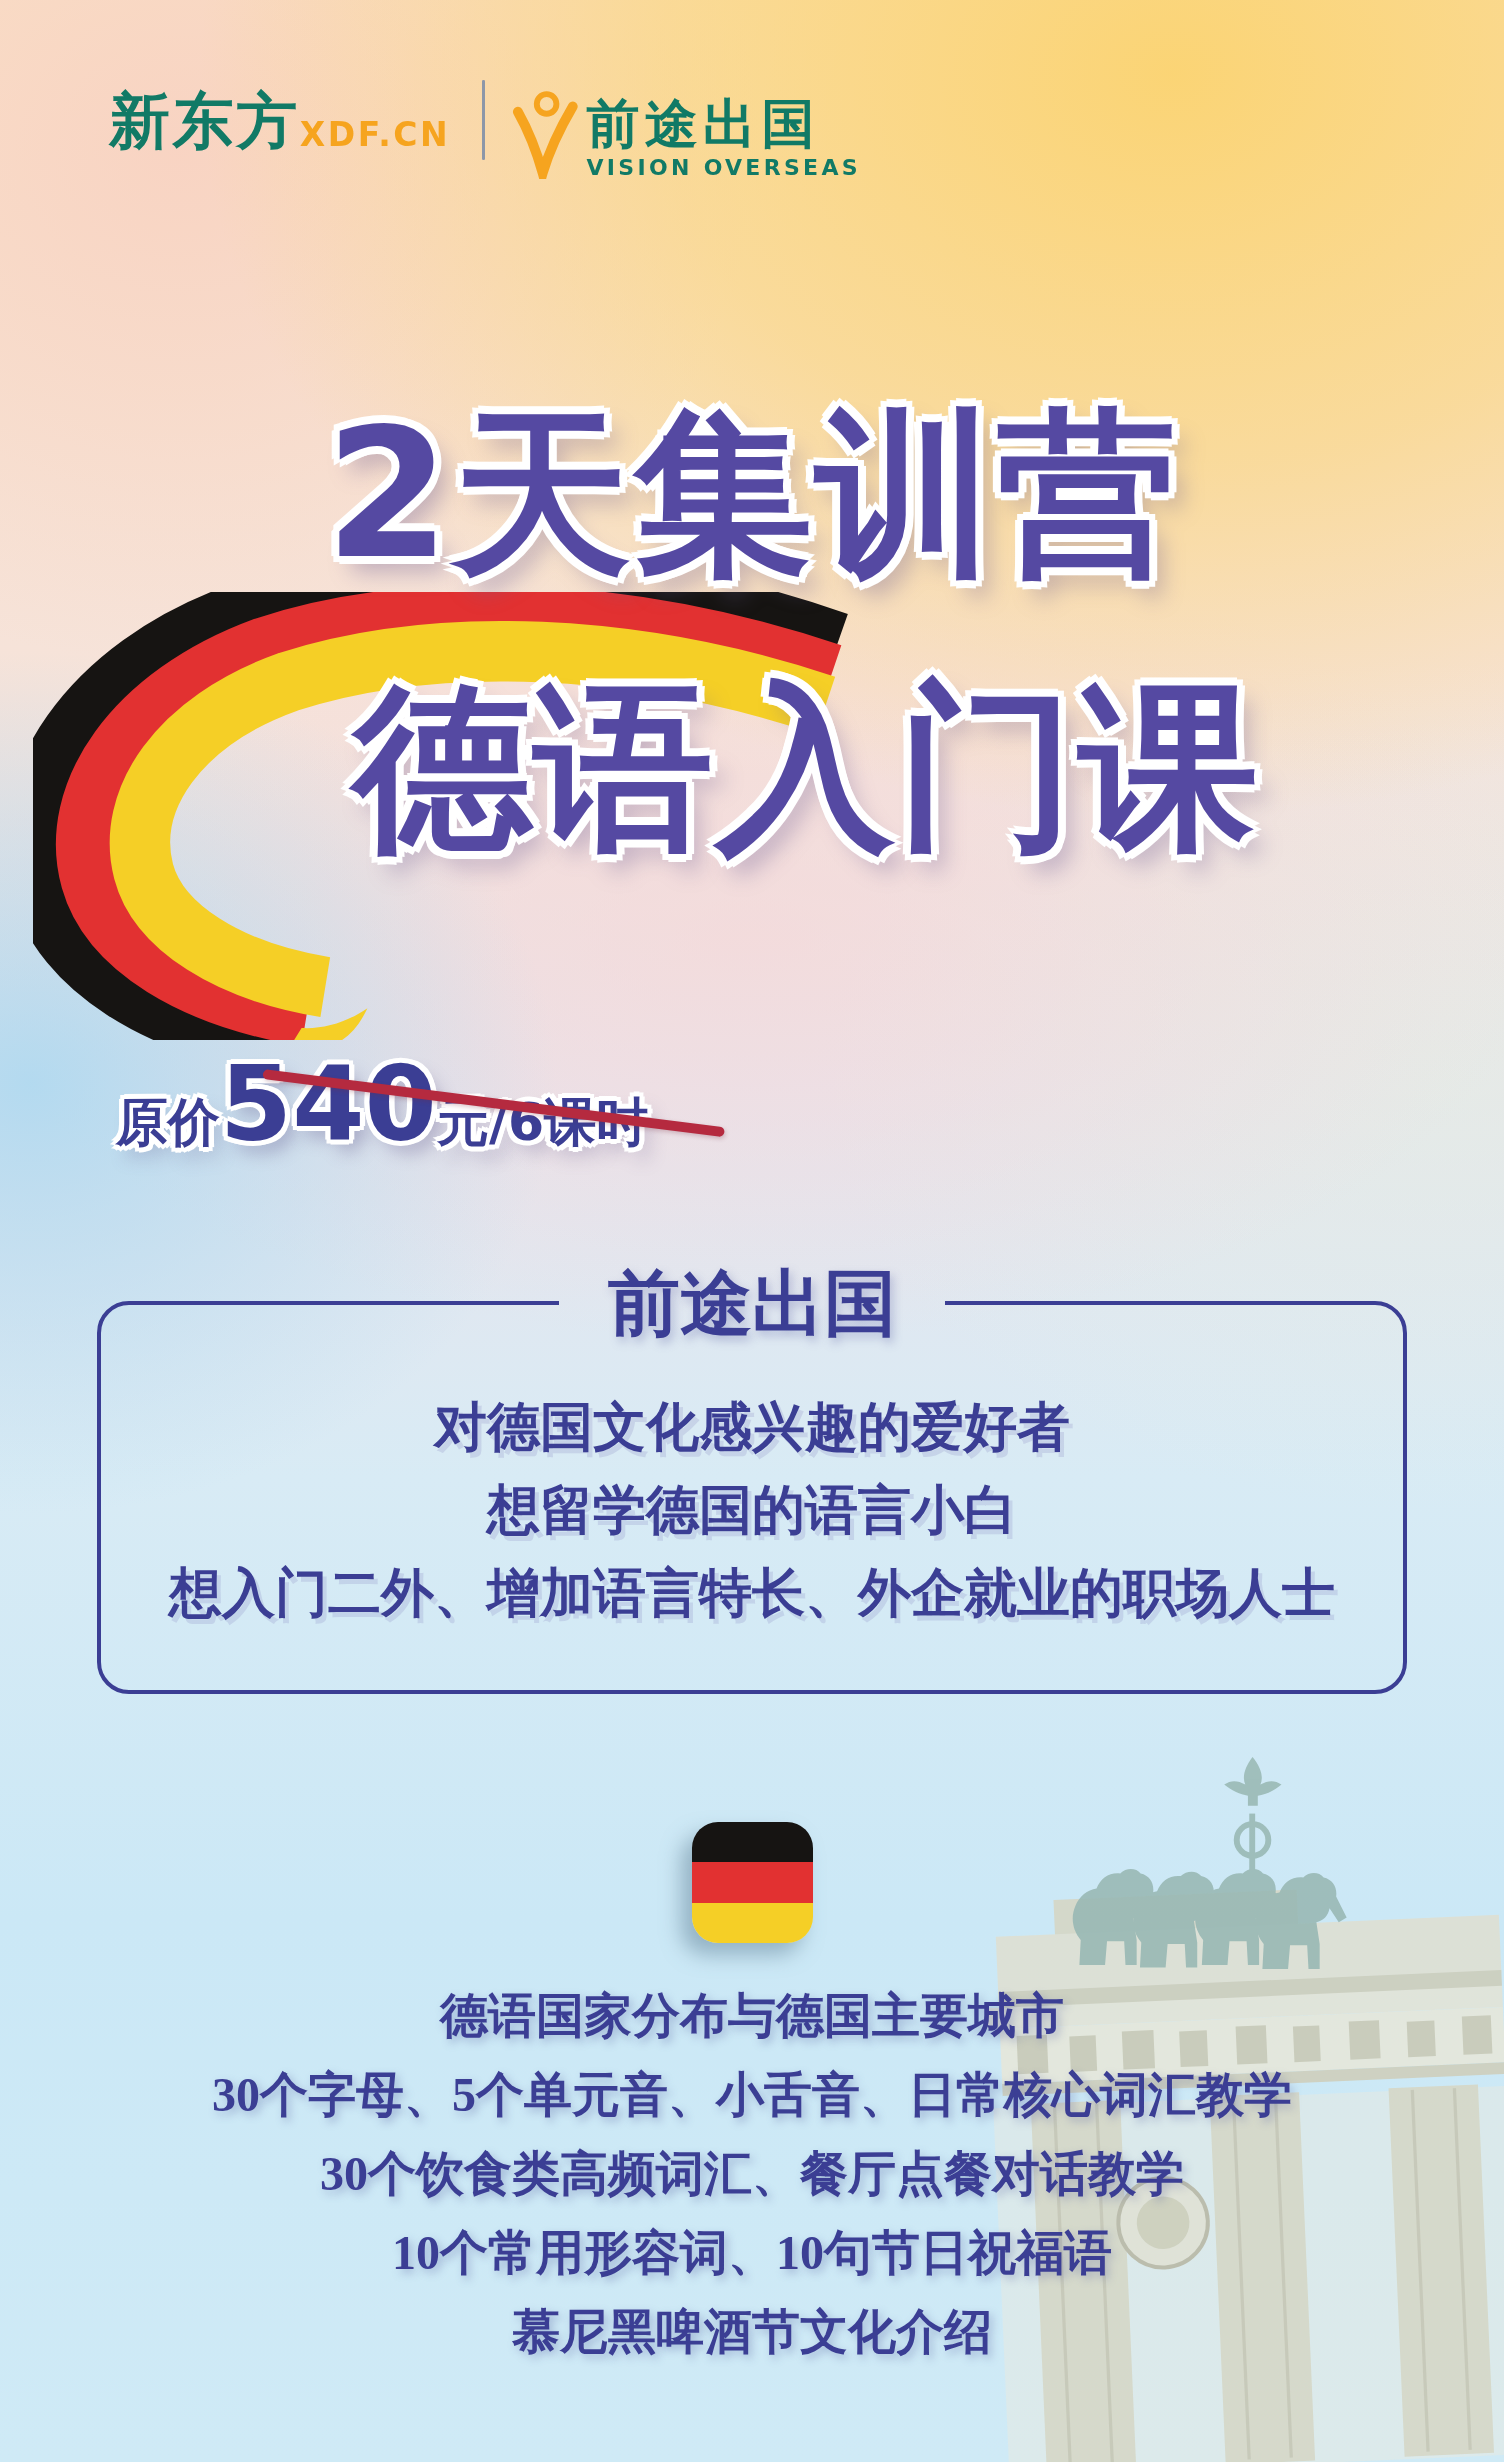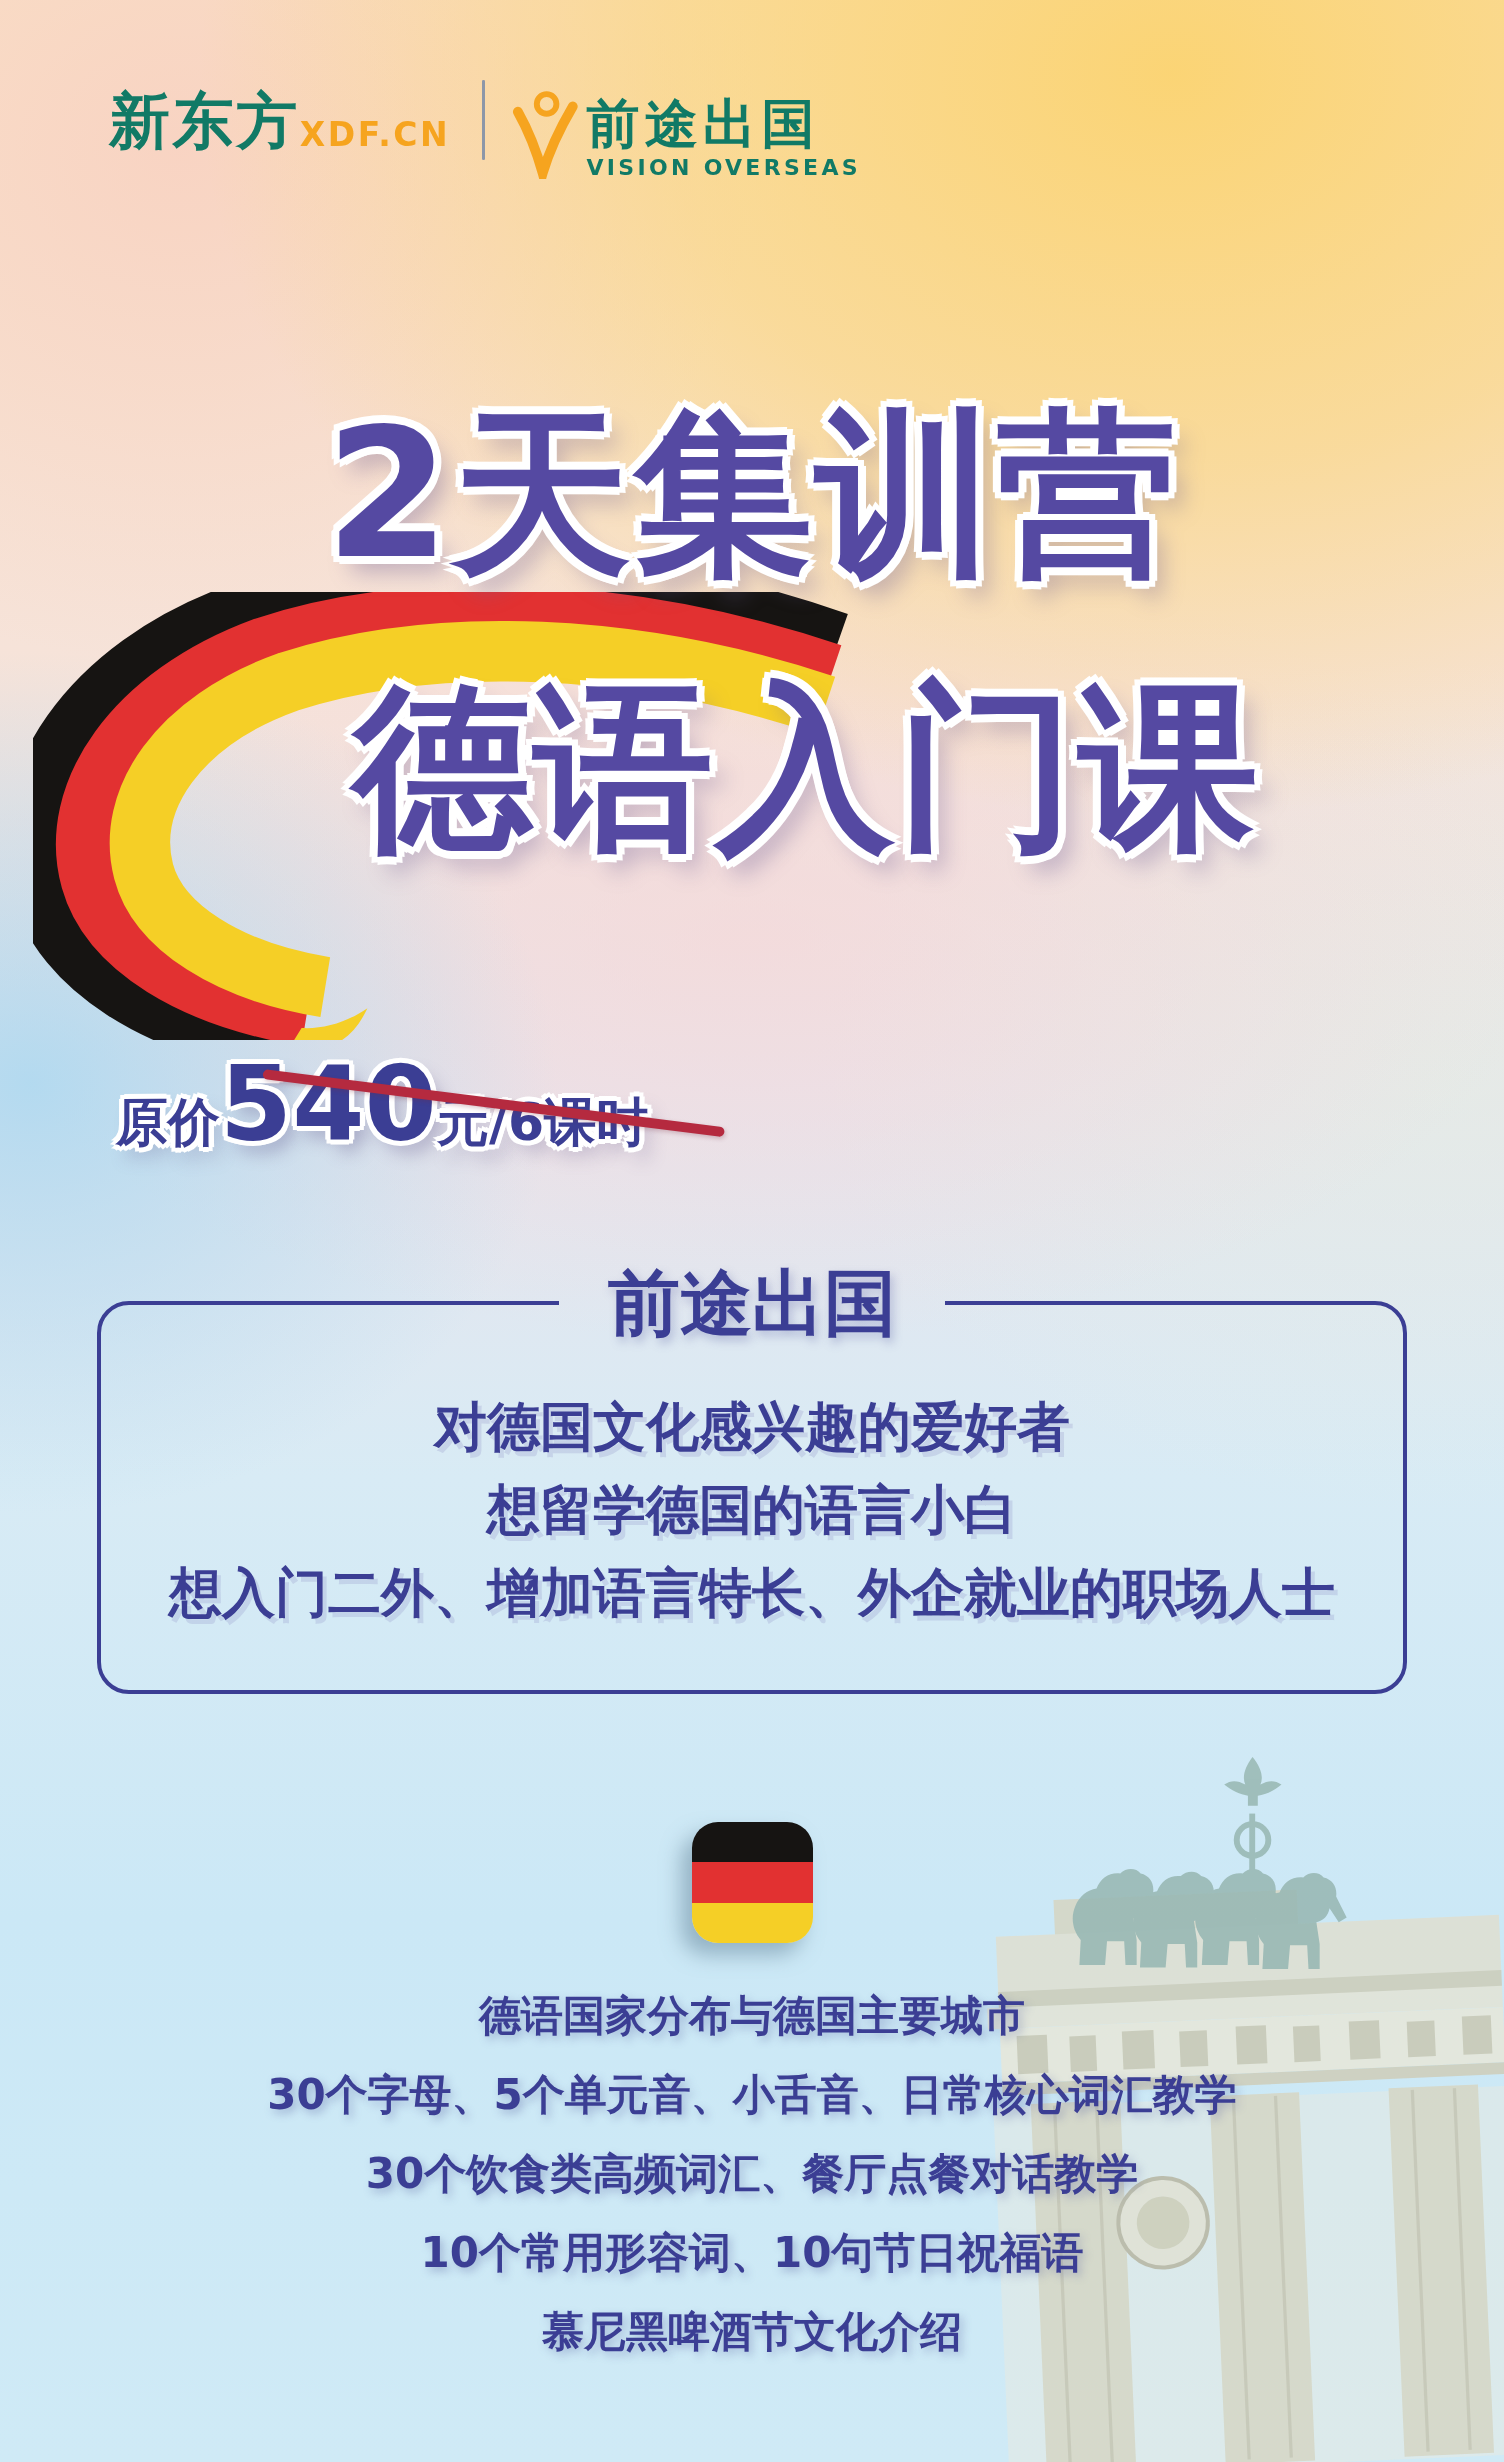--- a/index.html
+++ b/index.html
@@ -76,22 +76,22 @@
   }
   
   .flag{
     position:absolute;left:692px;top:1822px;width:121px;height:121px;border-radius:26px;z-index:4;
     background:linear-gradient(180deg,var(--flag-black,#161412) 0 33.4%,var(--flag-red,#e23131) 33.4% 66.8%,var(--flag-gold,#f5cf26) 66.8% 100%);
     box-shadow:-10.5px 12px 20px rgba(96,128,150,.5);
   }
   
   .course{position:absolute;left:0;top:1976px;width:100%;z-index:4;text-align:center;}
   .course p{
-    margin:0;font-size:42px;font-weight:900;line-height:79px;white-space:nowrap;
-    color:var(--indigo,#3b3e94);text-shadow:3.3px 4px 8px rgba(90,100,160,.38);
+    margin:0;font-size:48px;font-weight:900;line-height:79px;white-space:nowrap;
+    color:var(--indigo,#3b3e94);text-shadow:3.3px 4px 8px rgba(90,100,160,.38);font-family:Liberation Serif, serif;
   }
 </style>
 </head>
 <body>
 
 <div class="poster">
 
   <svg class="gate" viewBox="0 0 1235 1115" aria-hidden="true">
     <g transform="rotate(-2.5 860 470)">
       <rect x="455" y="560" width="780" height="560" fill="#efeadb" opacity="0.55"></rect>

